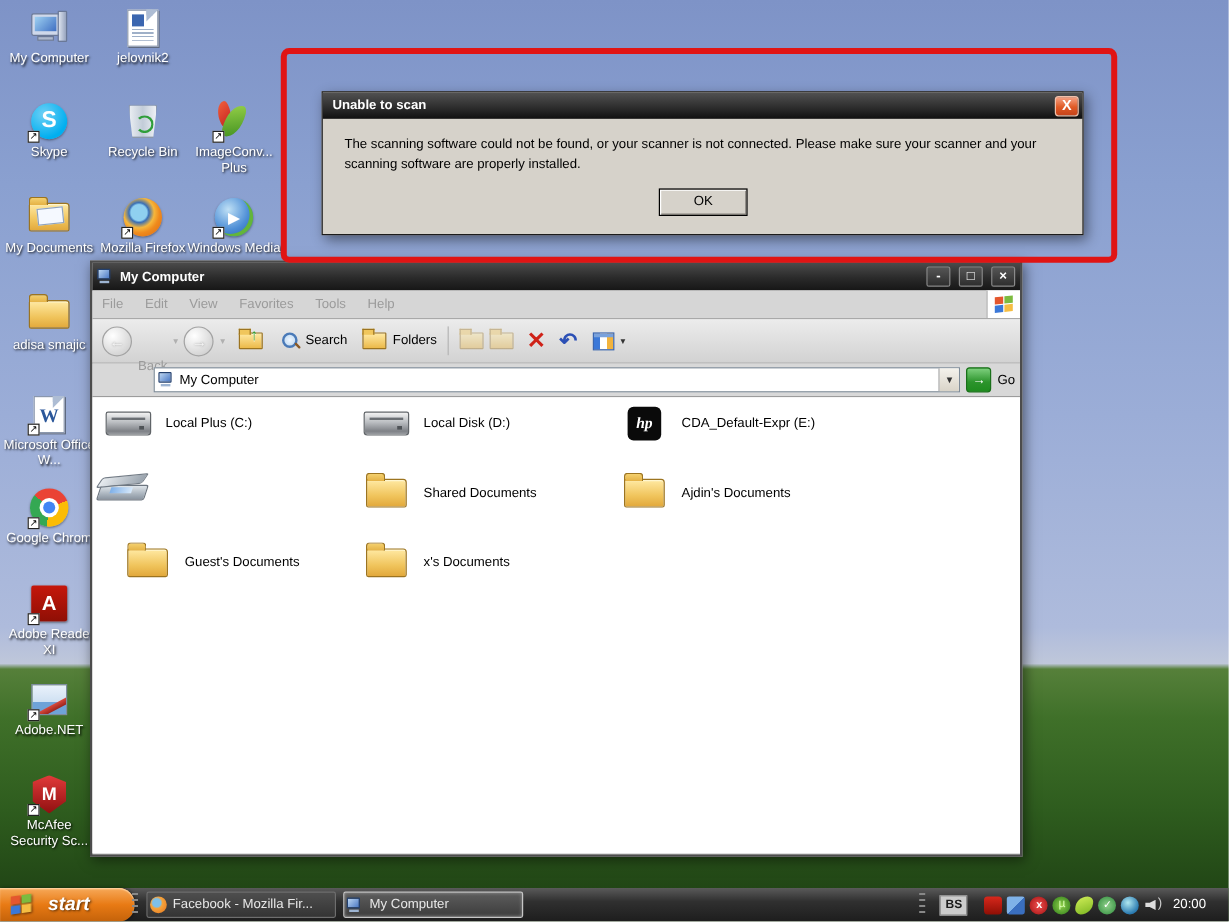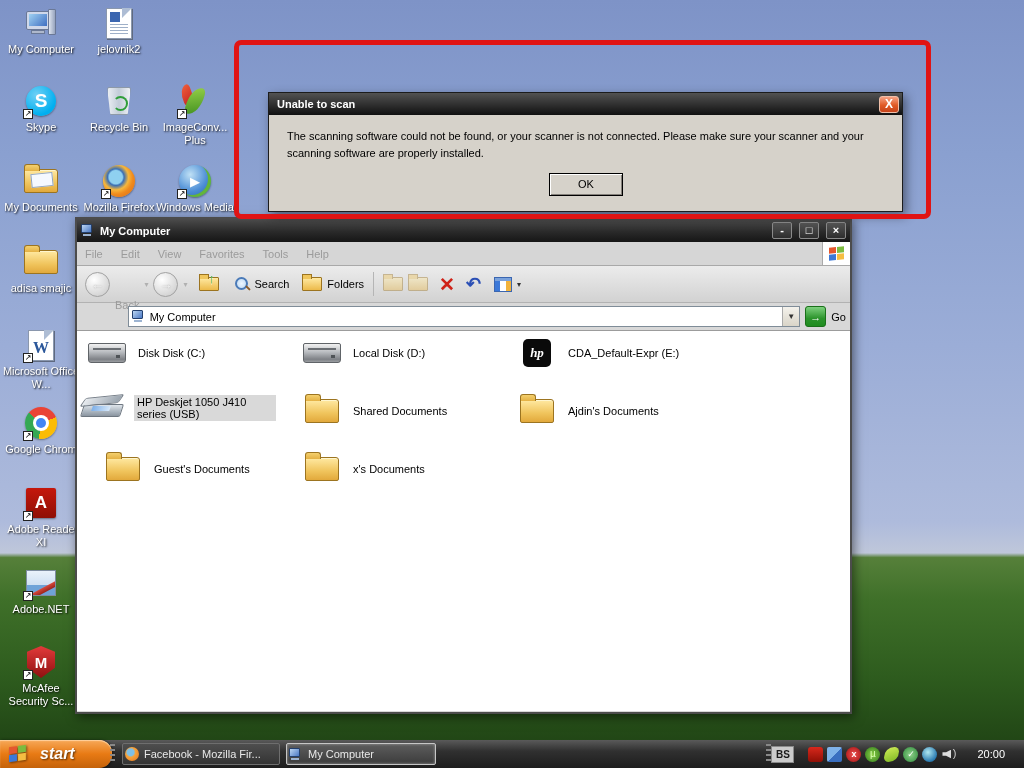--- a/index.html
+++ b/index.html
@@ -99,21 +99,21 @@
   .xaddr { height:28px; background:#d8d8d8; border-bottom:1px solid #9c9c9c; display:flex; align-items:center; padding:0 4px; gap:5px; }
   .addrcombo { flex:1; height:21px; background:#fff; border:1px solid #7f8c98; display:flex; align-items:center; padding-left:3px; gap:4px; }
   .combodrop { margin-left:auto; width:17px; height:19px; background:linear-gradient(#f4f2ec,#d9d4c8); border-left:1px solid #aaa; font-size:8px; color:#333; display:flex; align-items:center; justify-content:center; }
   .gobtn { width:21px; height:21px; background:linear-gradient(#7ed07e,#2c942c 60%,#1f8c1f); background-color:#2f9e2f; border:1px solid #1a701a; border-radius:3px; color:#fff; font-weight:bold; display:flex; align-items:center; justify-content:center; }
   .xcontent { position:relative; height:380px; background:#fff; }
   .fitem { position:absolute; display:flex; align-items:center; gap:9px; }
   .fico { width:44px; display:flex; align-items:center; justify-content:center; }
   .flabel { color:#000; }
   .flabel.sel { background:#d9d9d9; padding:1px 3px; width:142px; }
   
-  #dialog { position:absolute; left:268px; top:92px; width:635px; height:120px; background:#d6d2ca; border:1px solid #1c1c1c; box-shadow:3px 4px 10px rgba(0,0,0,.45); }
+  #dialog { position:absolute; left:268px; top:76px; width:635px; height:120px; background:#d6d2ca; border:1px solid #1c1c1c; box-shadow:3px 4px 10px rgba(0,0,0,.45); }
   .dtitle { height:22px; background:linear-gradient(180deg,#525252,#2b2b2b 60%,#101010); display:flex; align-items:center; padding:0 3px 0 8px; }
   .dtitle .dtxt { color:#fff; font-weight:bold; flex:1; }
   .dclose { width:20px; height:17px; background:linear-gradient(#f6a284,#e05a25 55%,#c6431a); border:1px solid #f0c0aa; border-radius:3px; color:#fff; font-weight:bold; font-size:12px; line-height:15px; text-align:center; }
   .dmsg { padding:13px 14px 0 18px; color:#000; line-height:1.5; }
   .okbtn { position:absolute; left:280px; top:80px; width:74px; height:23px; background:#d6d2ca; border:1px solid #000; box-shadow:inset 1px 1px 0 #fff, inset -1px -1px 0 #84807a; text-align:center; line-height:21px; color:#000; }
   
   #redrect { position:absolute; left:234px; top:40px; width:697px; height:179px; border:5px solid #e01414; border-radius:7px; z-index:40; }
   
   #taskbar { position:absolute; left:0; top:740px; width:1024px; height:28px; background:linear-gradient(180deg,#5a5a5a,#303030 40%,#1d1d1d); z-index:50; display:flex; align-items:center; }
   #startbtn { position:absolute; left:0; top:0; width:112px; height:28px; background:linear-gradient(180deg,#f7a959,#e87a14 50%,#c4620a); border-radius:0 13px 13px 0; box-shadow:inset 0 1px 1px #ffd2a0, 1px 0 3px rgba(0,0,0,.5); display:flex; align-items:center; padding-left:9px; gap:14px; }
@@ -131,21 +131,21 @@
   .t-adobe { background:linear-gradient(#d8281c,#8f0f05); }
   .t-net { background:linear-gradient(135deg,#7fb2e8 50%,#3a6fc0 50%); border-radius:2px; }
   .t-shield { background:radial-gradient(#f05050,#a01010); border-radius:50%; color:#fff; font-size:9px; text-align:center; line-height:14px; font-weight:bold; }
   .t-ut { background:radial-gradient(#8fd04a,#2c7a1a); border-radius:50%; color:#d8ffb0; font-size:10px; text-align:center; line-height:14px; }
   .t-leaf { background:linear-gradient(160deg,#d4f05a,#7ab520); border-radius:70% 30% 70% 30%; }
   .t-badge { background:radial-gradient(#8fd08a,#2c8a3a); border-radius:50%; color:#fff; font-size:9px; text-align:center; line-height:14px; }
   .t-disc { background:radial-gradient(circle at 40% 35%,#b0e8f0,#2a7ab0 70%); border-radius:50%; }
   .t-vol { position:relative; }
   .t-vol::before { content:""; position:absolute; left:1px; top:3px; width:9px; height:9px; background:#ddd; clip-path:polygon(0 30%,40% 30%,100% 0,100% 100%,40% 70%,0 70%); }
   .t-vol::after { content:")"; position:absolute; right:0; top:0; color:#ccc; font-size:11px; }
-  .clock { color:#fff; margin-left:17px; }
+  .clock { color:#fff; margin-left:5px; }
 </style>
 </head>
 <body>
 
 <div id="screen">
 
   <div class="dcell" style="left:2px;top:6px;">
     <div class="dico">
         <div class="pc">
           <div class="mon"></div>
@@ -315,21 +315,21 @@
         <div class="combodrop">▼</div>
       </div>
       <div class="gobtn">→</div>
       <span>Go</span>
     </div>
     <div class="xcontent">
       <div class="fitem" style="left:8px;top:12px;">
         <div class="fico">
             <div class="drive"></div>
           </div>
-        <span class="flabel">Disk Disk (C:)</span>
+        <span class="flabel">Local Plus (C:)</span>
       </div>
       <div class="fitem" style="left:223px;top:12px;">
         <div class="fico">
             <div class="drive"></div>
           </div>
         <span class="flabel">Local Disk (D:)</span>
       </div>
       <div class="fitem" style="left:438px;top:8px;">
         <div class="fico">
             <div class="hp">hp</div>
@@ -337,21 +337,20 @@
         <span class="flabel">CDA_Default-Expr (E:)</span>
       </div>
       <div class="fitem" style="left:4px;top:64px;">
         <div class="fico">
             <div class="scanner">
               <div class="bed"></div>
               <div class="glow"></div>
               <div class="lid"></div>
             </div>
           </div>
-        <span class="flabel sel">HP Deskjet 1050 J410 series (USB)</span>
       </div>
       <div class="fitem" style="left:223px;top:68px;">
         <div class="fico">
             <div class="folder"></div>
           </div>
         <span class="flabel">Shared Documents</span>
       </div>
       <div class="fitem" style="left:438px;top:68px;">
         <div class="fico">
             <div class="folder"></div>

